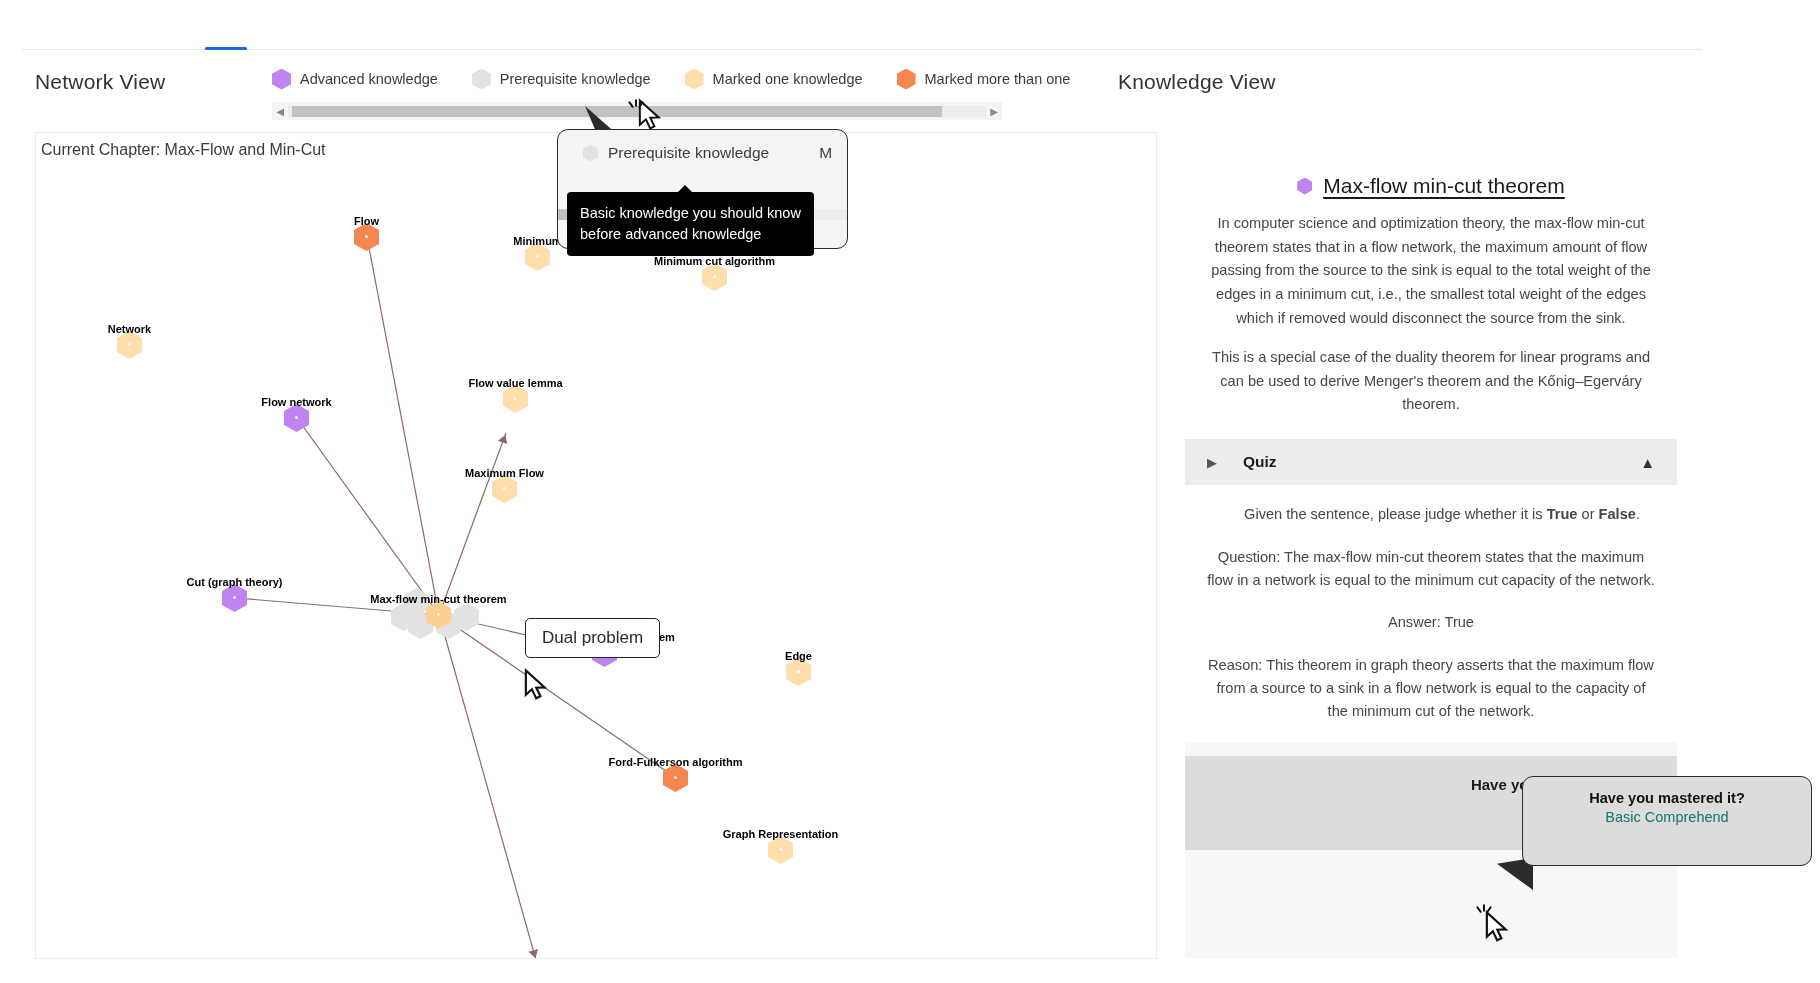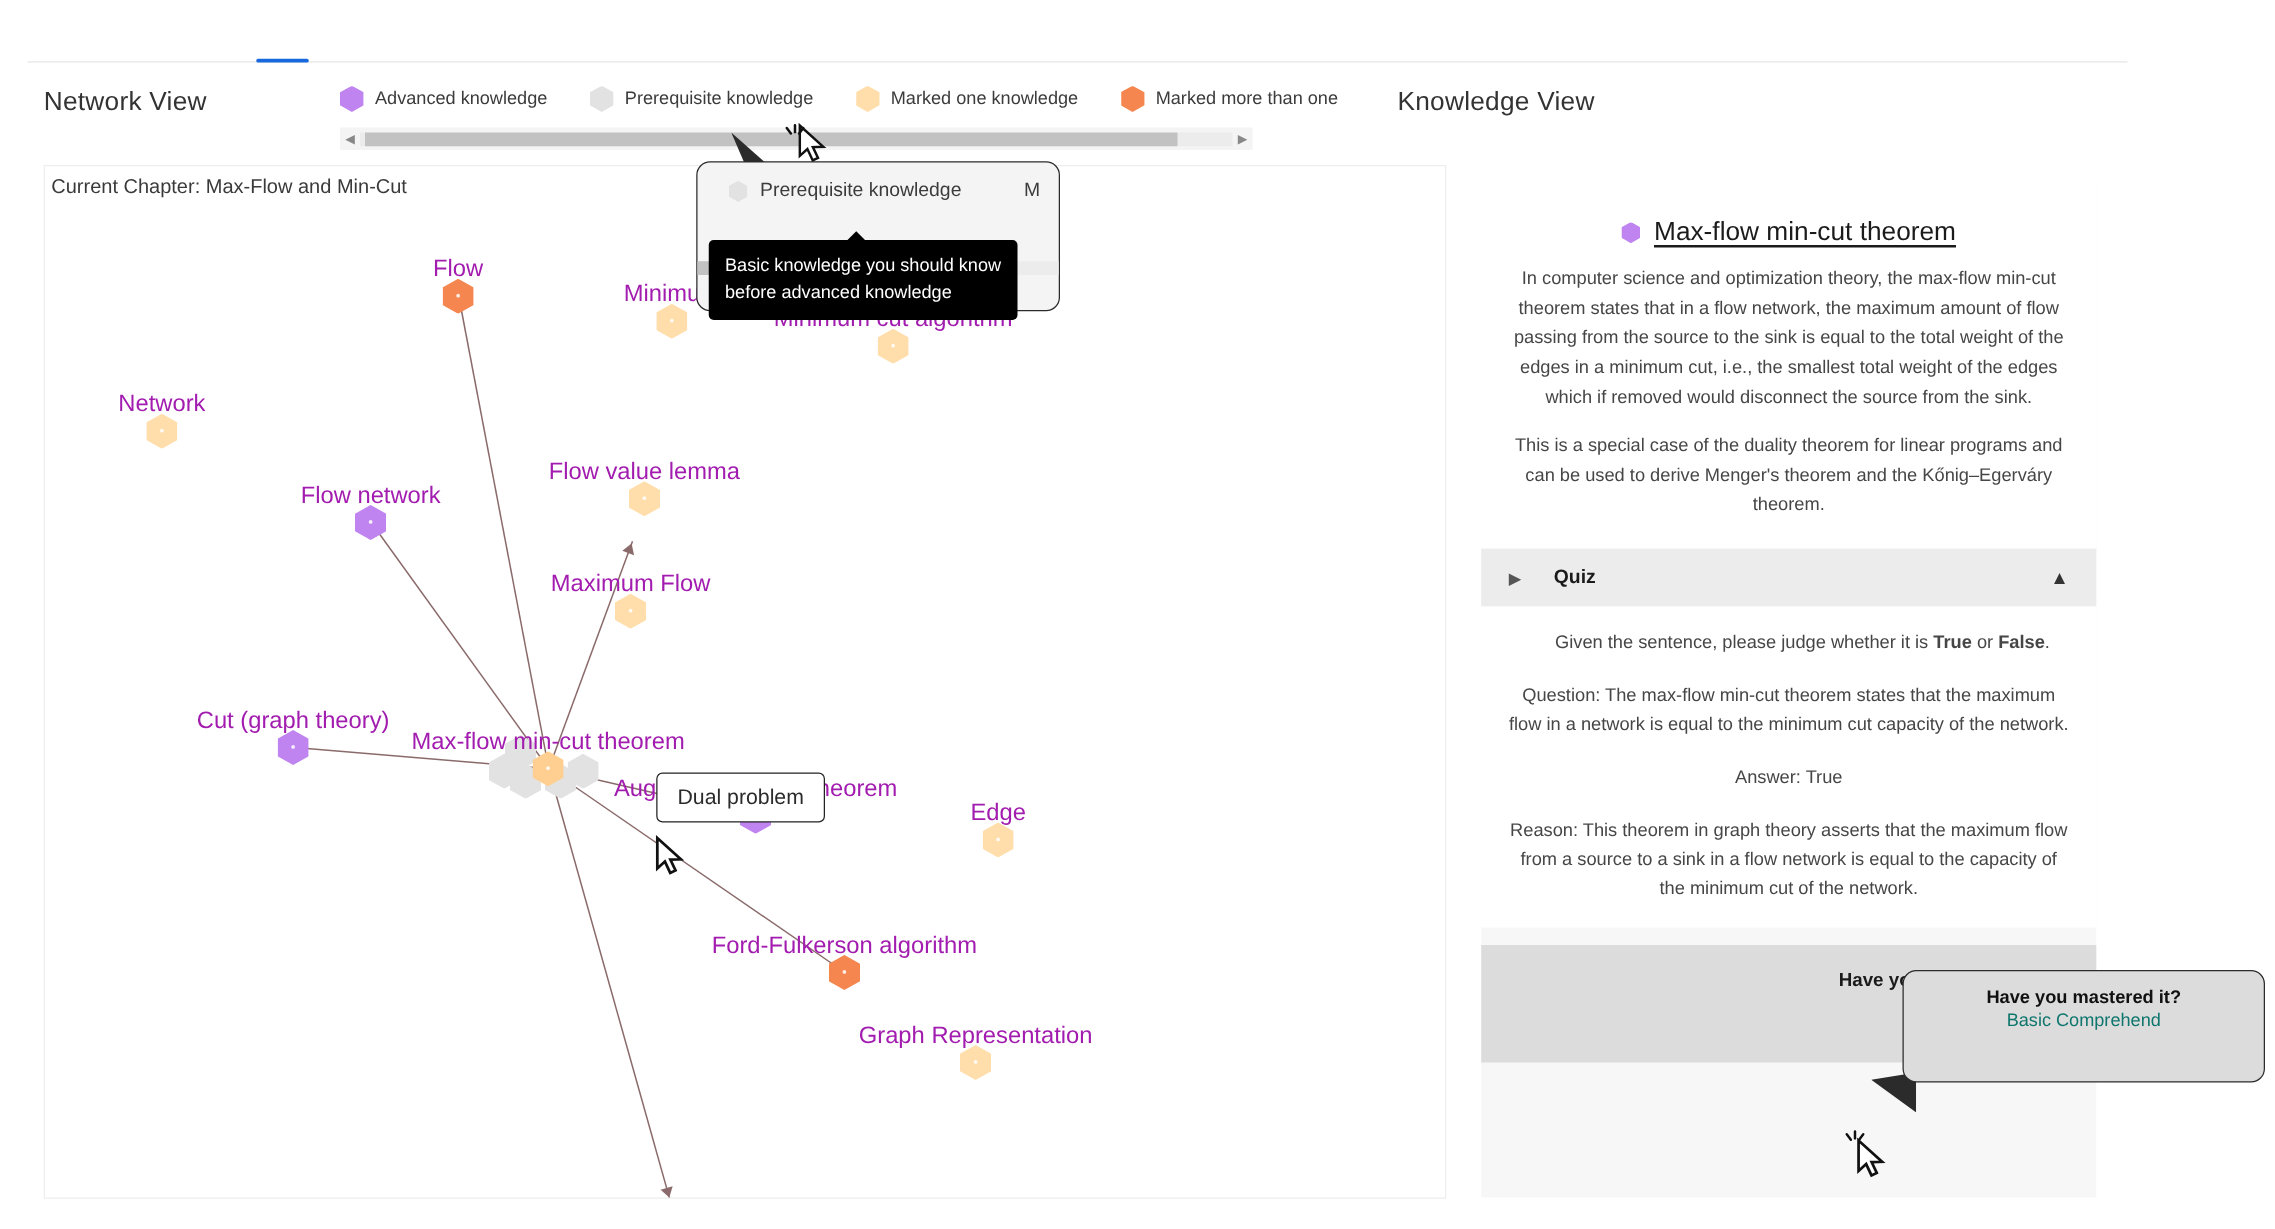--- a/index.html
+++ b/index.html
@@ -64,21 +64,21 @@
     position:absolute; left:0; top:0; width:25px; height:28px;
     clip-path: polygon(50% 0%, 100% 25%, 100% 75%, 50% 100%, 0% 75%, 0% 25%);
   }
   .node .hexnode::after{ content:""; }
   .node .dot {
     position:absolute; left:11px; top:12px; width:3px; height:3px;
     border-radius:50%; background:#ffffff; opacity:.85;
   }
   .node .nlabel {
     position:absolute; bottom:24px; left:50%; transform:translateX(-50%);
-    font-size:19px; color:#a21caf; white-space:nowrap;
+    font-size:11px; color:#000000; white-space:nowrap;font-weight:bold;
   }
 
   
   #dual-problem-box {
     position:absolute; left:489px; top:485px;
     padding:9px 16px; background:#fff; border:1.6px solid #222; border-radius:5px;
     font-size:17px; color:#2b2b2b; white-space:nowrap;
   }
 
   

